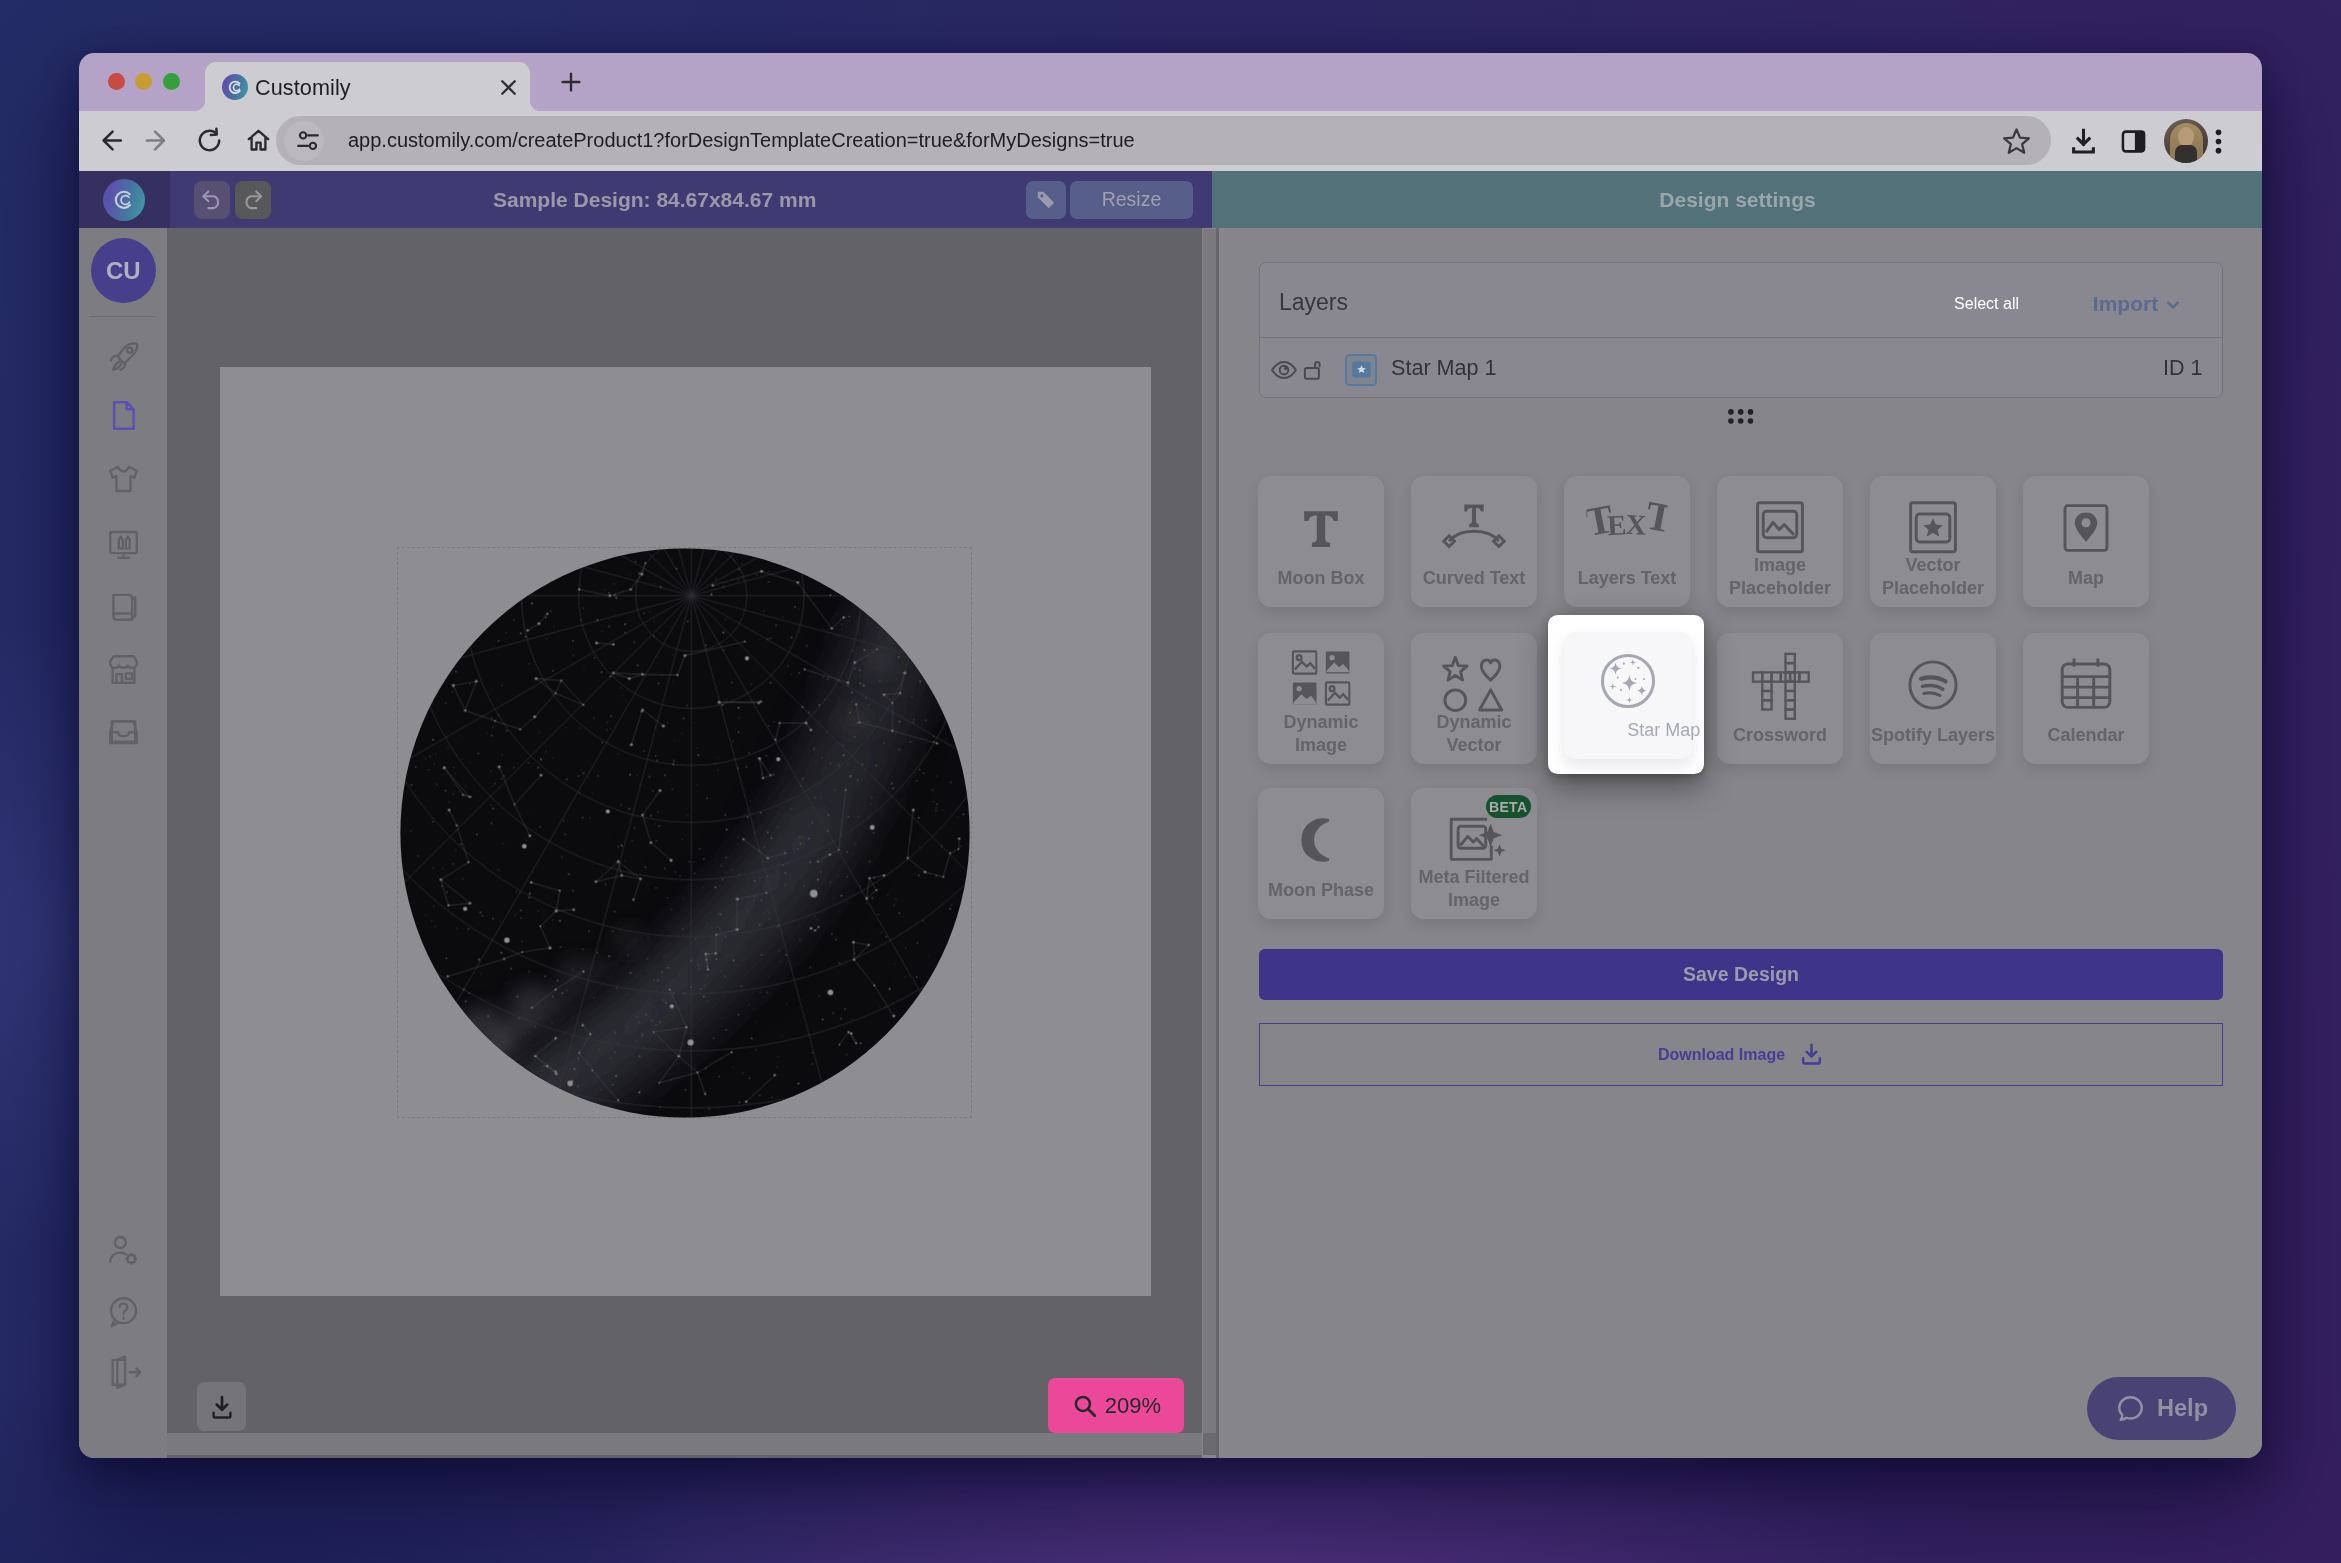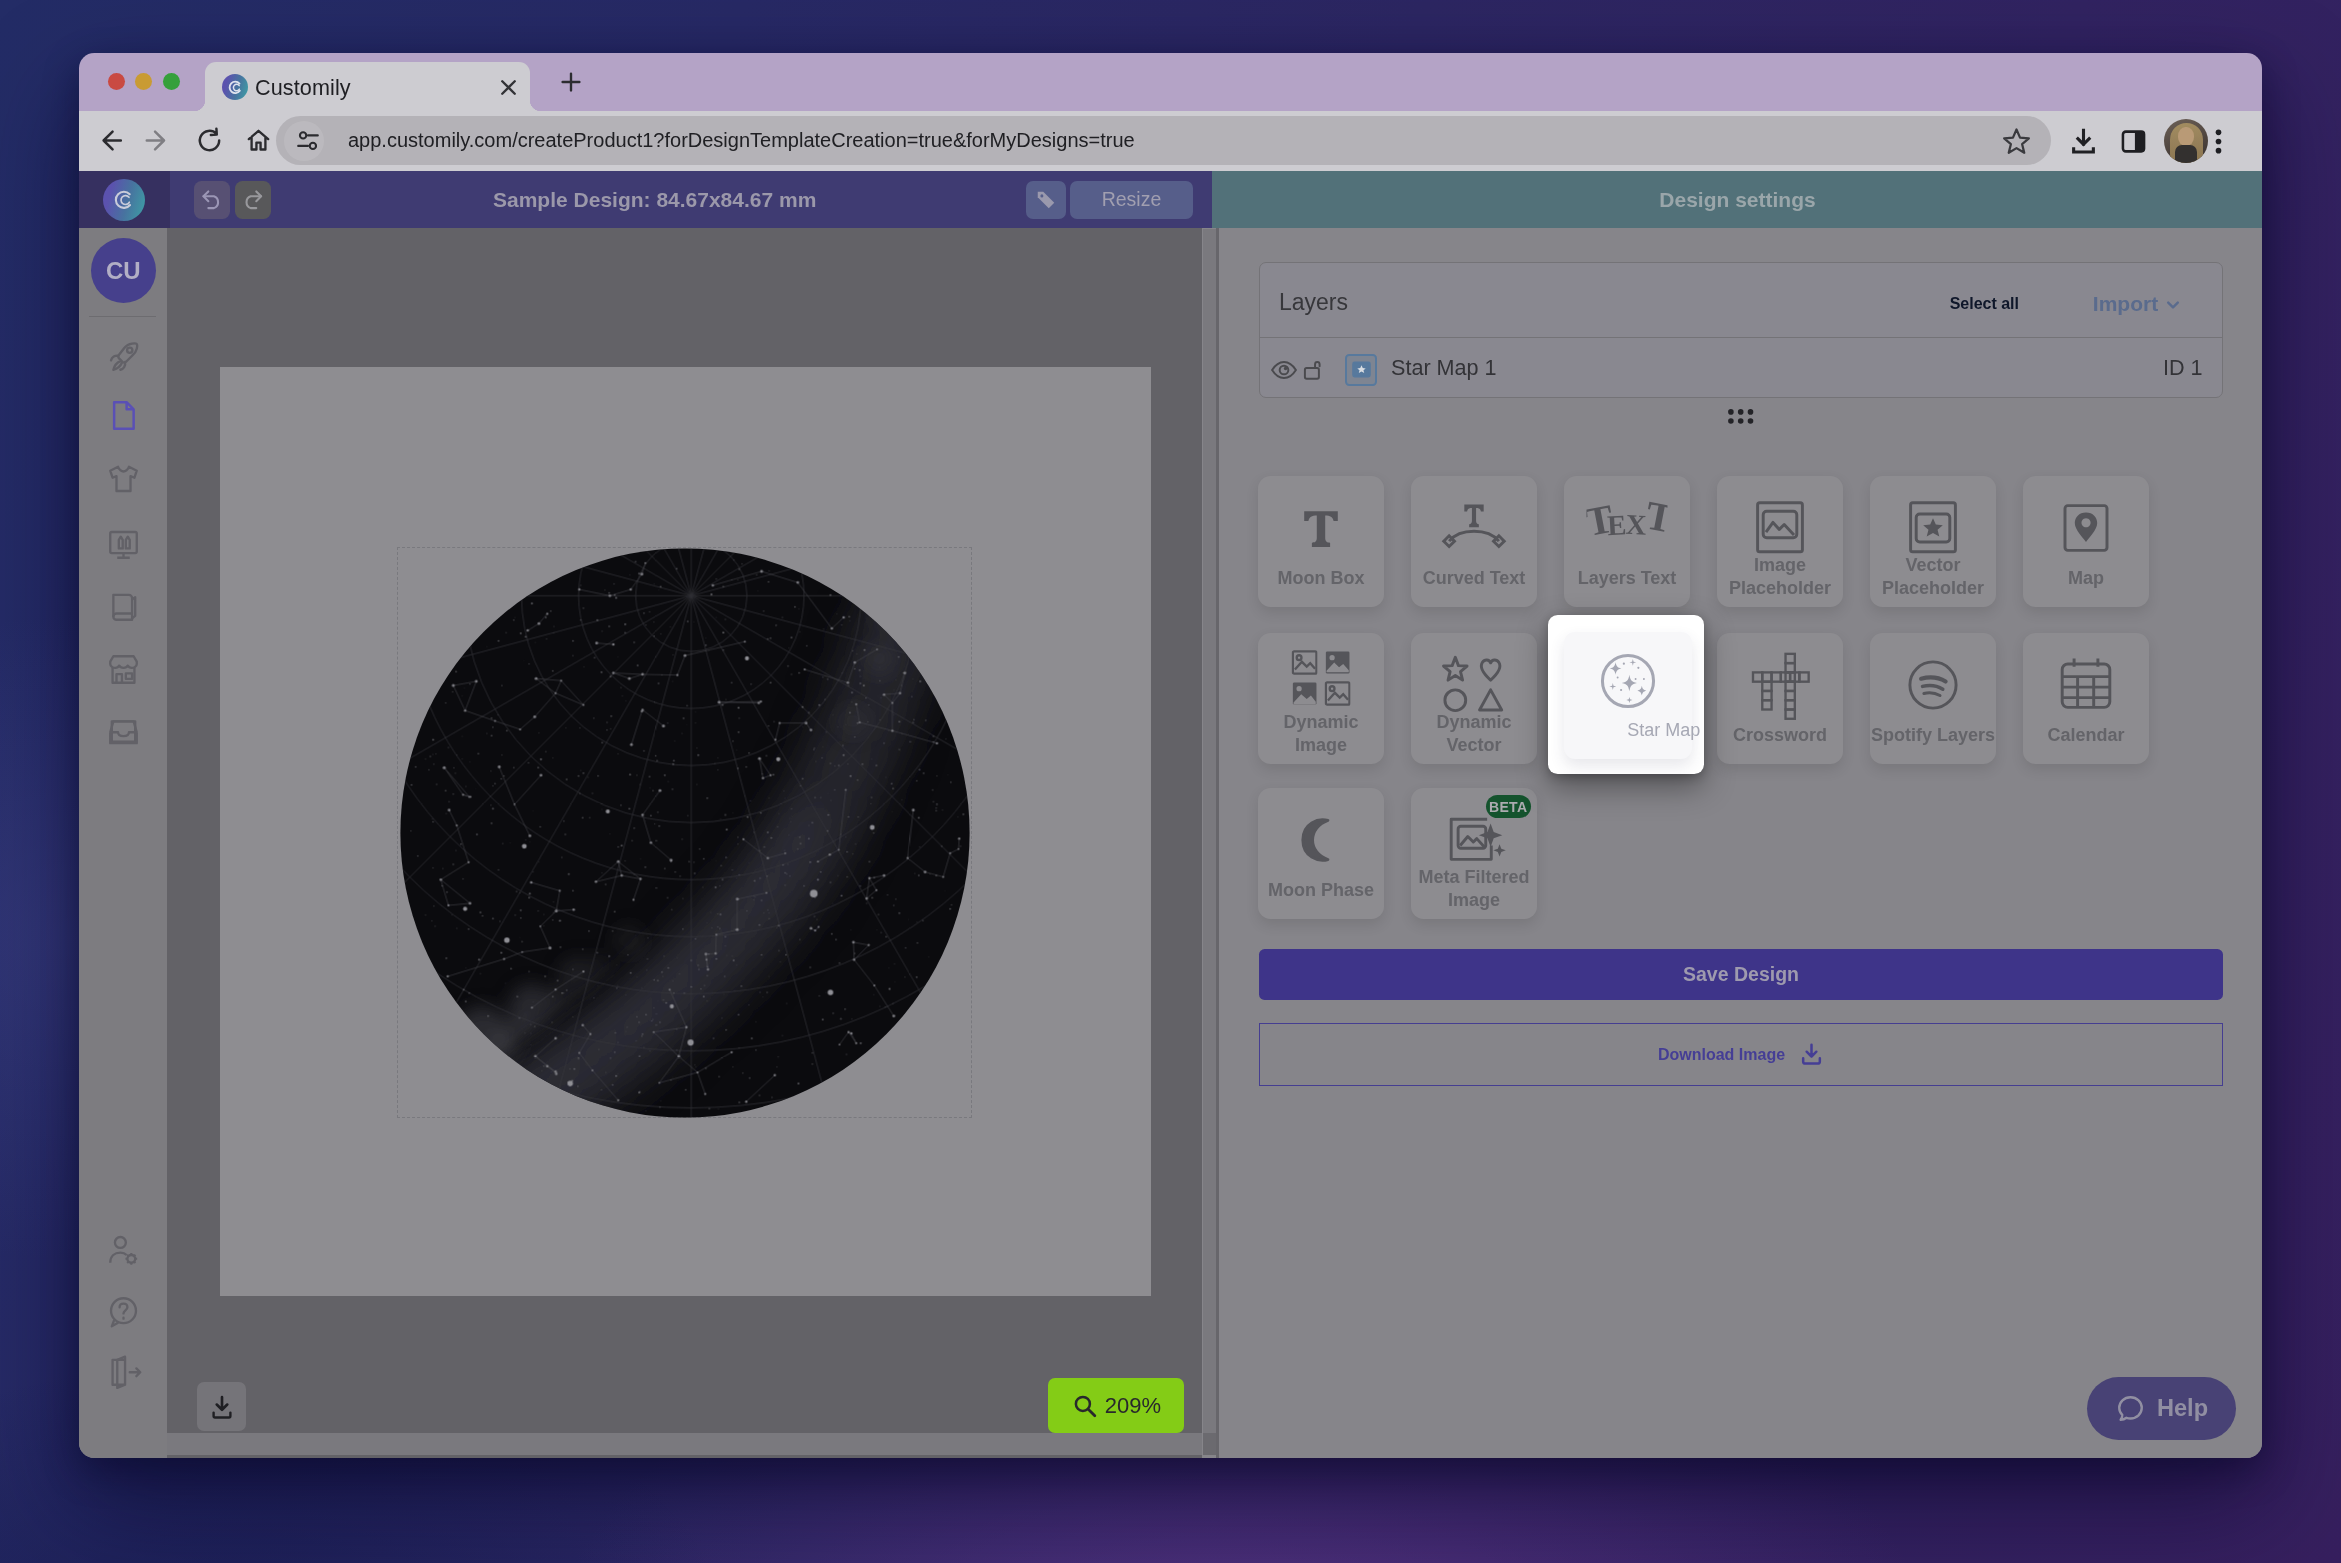--- a/index.html
+++ b/index.html
@@ -30,26 +30,26 @@
 .sidebar{position:absolute;left:0;top:57px;width:88px;height:1230px;background:#7d7c80}
 .cu{position:absolute;left:11.8px;top:67px;width:65px;height:65px;border-radius:50%;background:#46408c;display:flex;align-items:center;justify-content:center;font-size:24px;font-weight:bold;color:#b2afc5}
 .sdiv{position:absolute;left:10.4px;top:145px;width:67px;height:1.4px;background:#6d6c70}
 .sicon{position:absolute;left:25px;width:39px;height:39px}.sicon svg{width:100%;height:100%}
 .canvas{position:absolute;left:88px;top:57px;width:1035px;height:1230px;background:#636267}.vsb{position:absolute;left:1124px;top:58px;width:13.2px;height:1204px;background:#7a797e}.hsb{position:absolute;left:88px;top:1262px;width:1035px;height:22px;background:#7a797e}.sbc{position:absolute;left:1124px;top:1262px;width:13.2px;height:22px;background:#6b6a6f}
 .cdiv{position:absolute;left:1137px;top:57px;width:3.5px;height:1230px;background:#67666b}
 .page{position:absolute;left:141px;top:196px;width:931px;height:929px;background:#8e8d91}
 .dash{position:absolute;left:318px;top:376px;width:575px;height:571px;border:1.4px dashed #78787d;opacity:.95}
 .smap{position:absolute;left:320px;top:376px;width:572px;height:572px}
 .dlbtn{position:absolute;left:118px;top:1211px;width:49px;height:49px;border-radius:7px;background:#757479;display:flex;align-items:center;justify-content:center}
-.zoompill{position:absolute;left:969px;top:1207px;width:136px;height:55px;border-radius:7px;background:#84cc16;display:flex;align-items:center;justify-content:center;gap:6px}
+.zoompill{position:absolute;left:969px;top:1207px;width:136px;height:55px;border-radius:7px;background:#ec4899;display:flex;align-items:center;justify-content:center;gap:6px}
 .zoomtext{font-size:22px;color:#28282c}
 .panel{position:absolute;left:1140px;top:57px;width:1043px;height:1230px;background:#86858a}
 .layers{position:absolute;left:1180px;top:91px;width:964px;height:136px;border:1.4px solid #747377;border-radius:7px;background:#898890}
 .ltitle{position:absolute;left:19px;top:26.4px;font-size:23px;color:#37373b}
-.lsel{position:absolute;right:203px;top:32px;font-size:16px;font-weight:bold;color:#0f172a}
+.lsel{position:absolute;right:203px;top:32px;font-size:16px;font-weight:normal;color:#ffffff}
 .limp{position:absolute;right:40px;top:29px;font-size:21px;font-weight:bold;color:#5a6b8d}
 .ldiv{position:absolute;left:0;top:74px;width:100%;height:1.4px;background:#747377}
 .lrow{position:absolute;left:0;top:76px;width:100%;height:59px}
 .lname{position:absolute;left:131px;top:16px;font-size:21.6px;color:#333337}
 .lid{position:absolute;right:19.5px;top:16px;font-size:21.6px;color:#333337}
 .dots6{position:absolute;left:1647px;top:236px;width:35px;height:21px}
 .tile{position:absolute;width:126px;height:131px;border-radius:12.5px;background:#8d8c90;box-shadow:0 5.6px 12.5px rgba(0,0,0,.10)}
 .tlabel{position:absolute;left:-8.3px;right:-8.3px;bottom:7px;text-align:center;font-size:18px;font-weight:bold;color:#646469;line-height:23px}
 .ticon{position:absolute;left:50%;top:16.7px;transform:translateX(-50%)}
 .spot{position:absolute;left:1469px;top:444px;width:156px;height:159px;background:#ffffff;border-radius:9.7px;box-shadow:0 12.5px 31px rgba(0,0,0,.38),0 2.8px 9.7px rgba(0,0,0,.22)}

